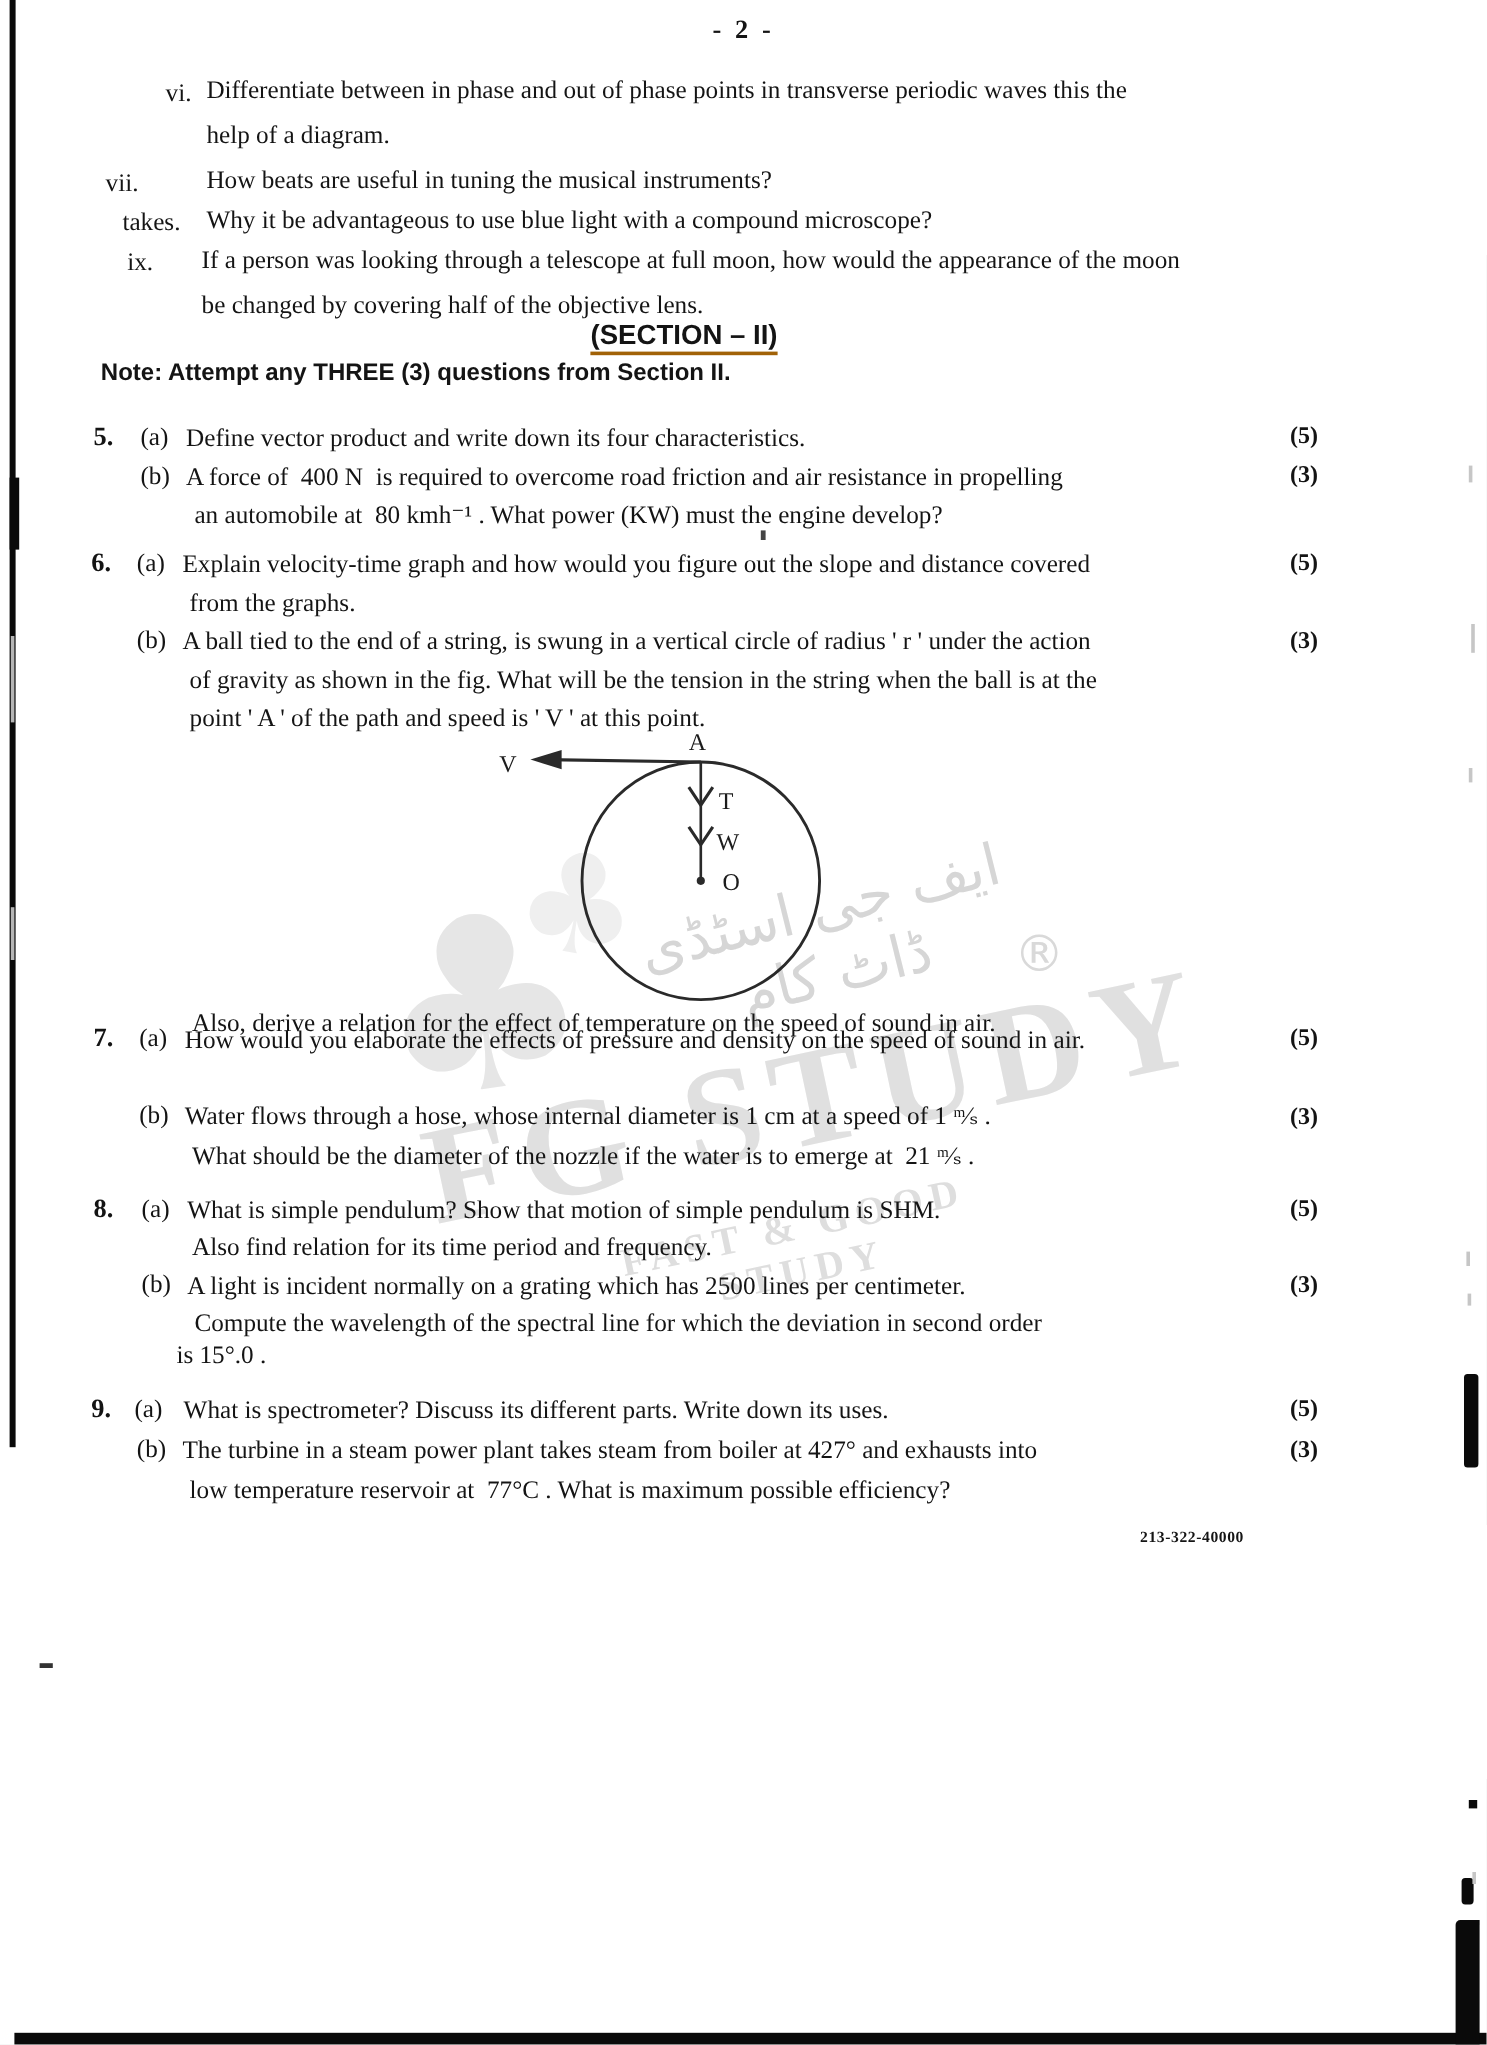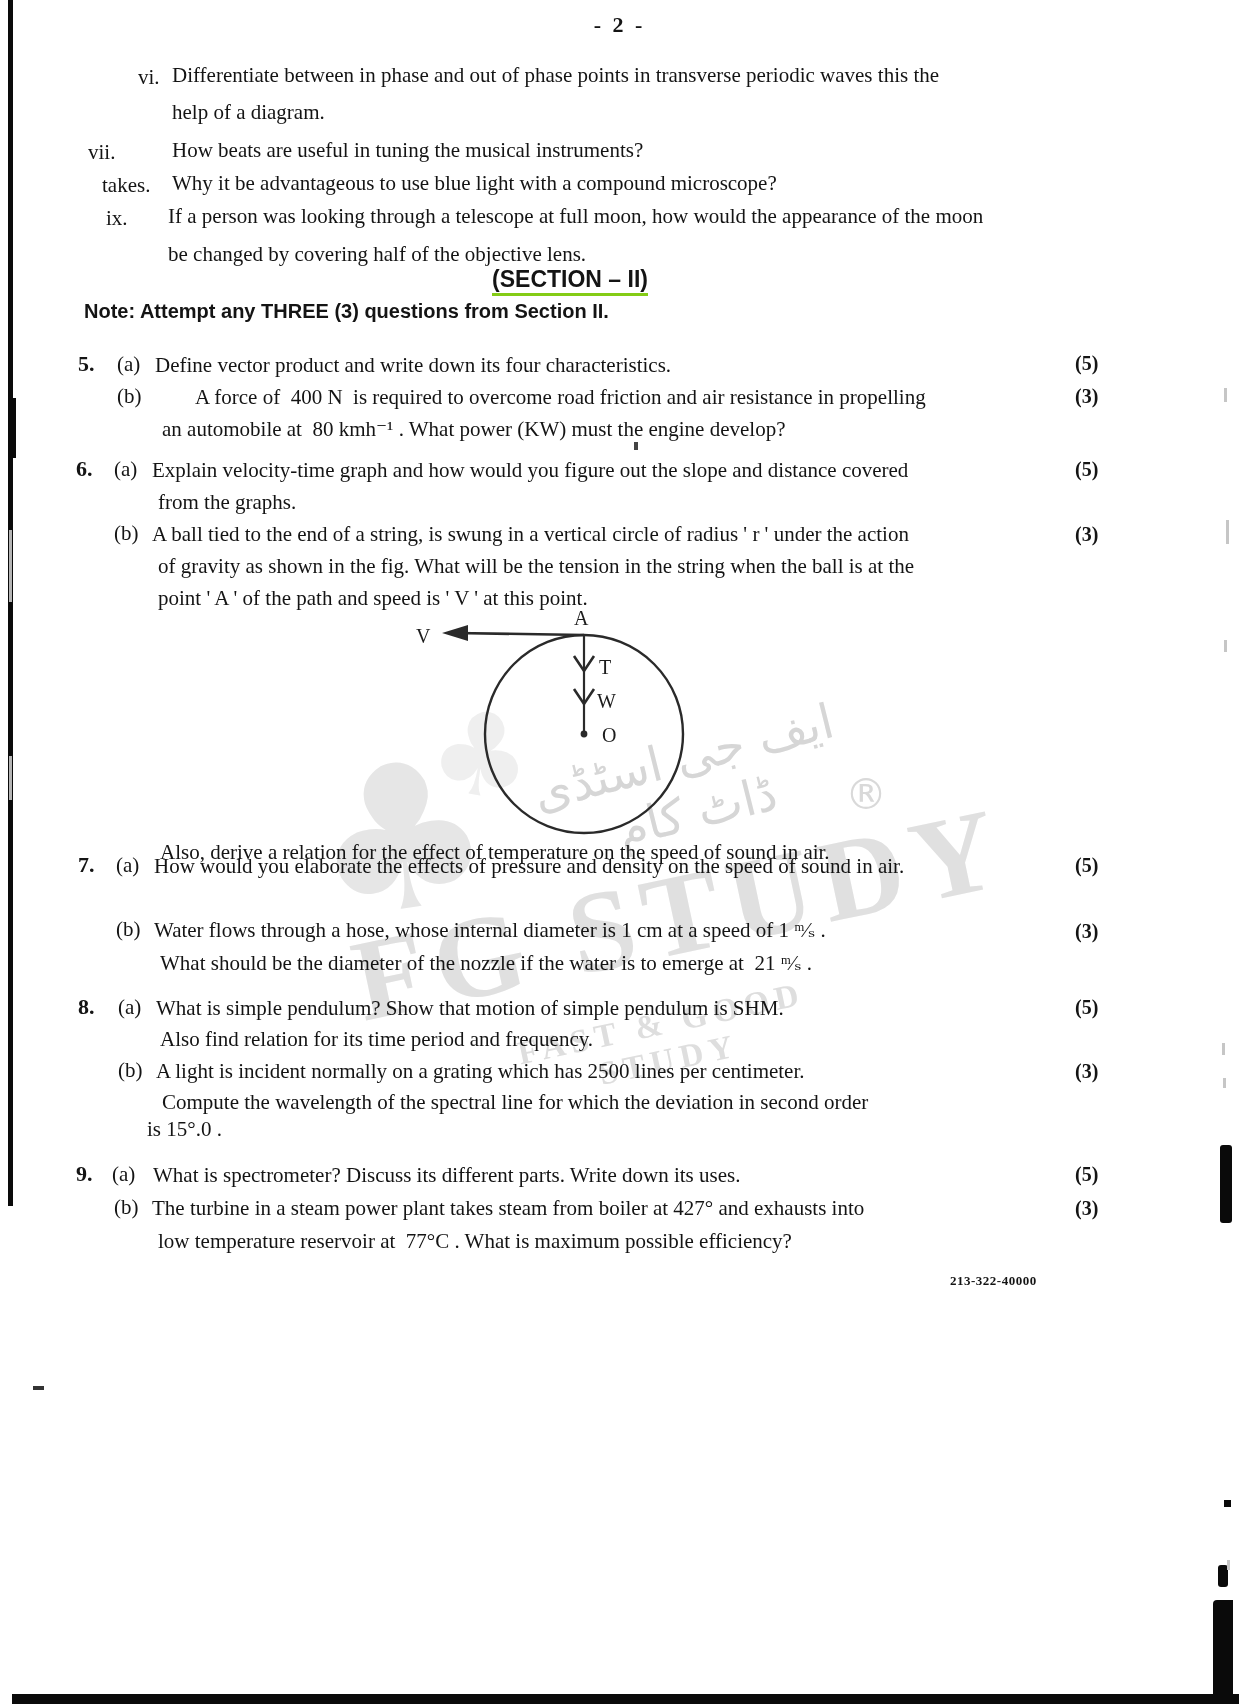--- a/index.html
+++ b/index.html
@@ -10,21 +10,21 @@
   }
   .ln{position:absolute;white-space:pre;font-size:21px;line-height:26px;}
   .qnum{position:absolute;white-space:pre;font-size:22px;font-weight:bold;}
   .plabel{position:absolute;white-space:pre;font-size:21px;}
   .marks{position:absolute;white-space:pre;font-size:20px;font-weight:bold;}
   .hdr{position:absolute;left:0;top:12px;width:1239px;text-align:center;
        font-size:22px;font-weight:bold;letter-spacing:3px;}
   .sechead{position:absolute;left:0;top:266px;width:1140px;text-align:center;
        font-family:"Liberation Sans","DejaVu Sans",sans-serif;
        font-size:23px;font-weight:bold;}
-  .sechead span{border-bottom:3px solid #84cc16;padding-bottom:1px;}
+  .sechead span{border-bottom:3px solid #a16207;padding-bottom:1px;}
   .note{position:absolute;left:84px;top:300px;
        font-family:"Liberation Sans","DejaVu Sans",sans-serif;
        font-size:20px;font-weight:bold;white-space:pre;}
   .footer{position:absolute;left:950px;top:1273px;font-size:13px;font-weight:bold;
        letter-spacing:0.5px;}
   
   .art{position:absolute;background:#0a0a0a;}
   .art.gray{background:#b5b5b5;}
   .art.faint{background:#c6c6c6;}
   
@@ -70,21 +70,21 @@
     <div class="ln" style="left:168px;top:203px;">If a person was looking through a telescope at full moon, how would the appearance of the moon</div>
 
     <div class="sechead"><span>(SECTION – II)</span></div>
     <div class="note">Note: Attempt any THREE (3) questions from Section II.</div>
 
     <div class="qnum" style="left:78px;top:351px;">5.</div>
     <div class="plabel" style="left:117px;top:352px;">(a)</div>
     <div class="ln" style="left:155px;top:352px;">Define vector product and write down its four characteristics.</div>
     <div class="marks" style="left:1075px;top:352px;">(5)</div>
     <div class="plabel" style="left:117px;top:384px;">(b)</div>
-    <div class="ln" style="left:155px;top:384px;margin-left:40px;">A force of  400 N  is required to overcome road friction and air resistance in propelling</div>
+    <div class="ln" style="left:155px;top:384px;">A force of  400 N  is required to overcome road friction and air resistance in propelling</div>
     <div class="marks" style="left:1075px;top:385px;">(3)</div>
     <div class="ln" style="left:162px;top:416px;">an automobile at  80 kmh⁻¹ . What power (KW) must the engine develop?</div>
 
     <div class="qnum" style="left:76px;top:456px;">6.</div>
     <div class="plabel" style="left:114px;top:457px;">(a)</div>
     <div class="ln" style="left:152px;top:457px;">Explain velocity-time graph and how would you figure out the slope and distance covered</div>
     <div class="marks" style="left:1075px;top:458px;">(5)</div>
     <div class="ln" style="left:158px;top:489px;">from the graphs.</div>
     <div class="plabel" style="left:114px;top:521px;">(b)</div>
     <div class="ln" style="left:152px;top:521px;">A ball tied to the end of a string, is swung in a vertical circle of radius ' r ' under the action</div>

